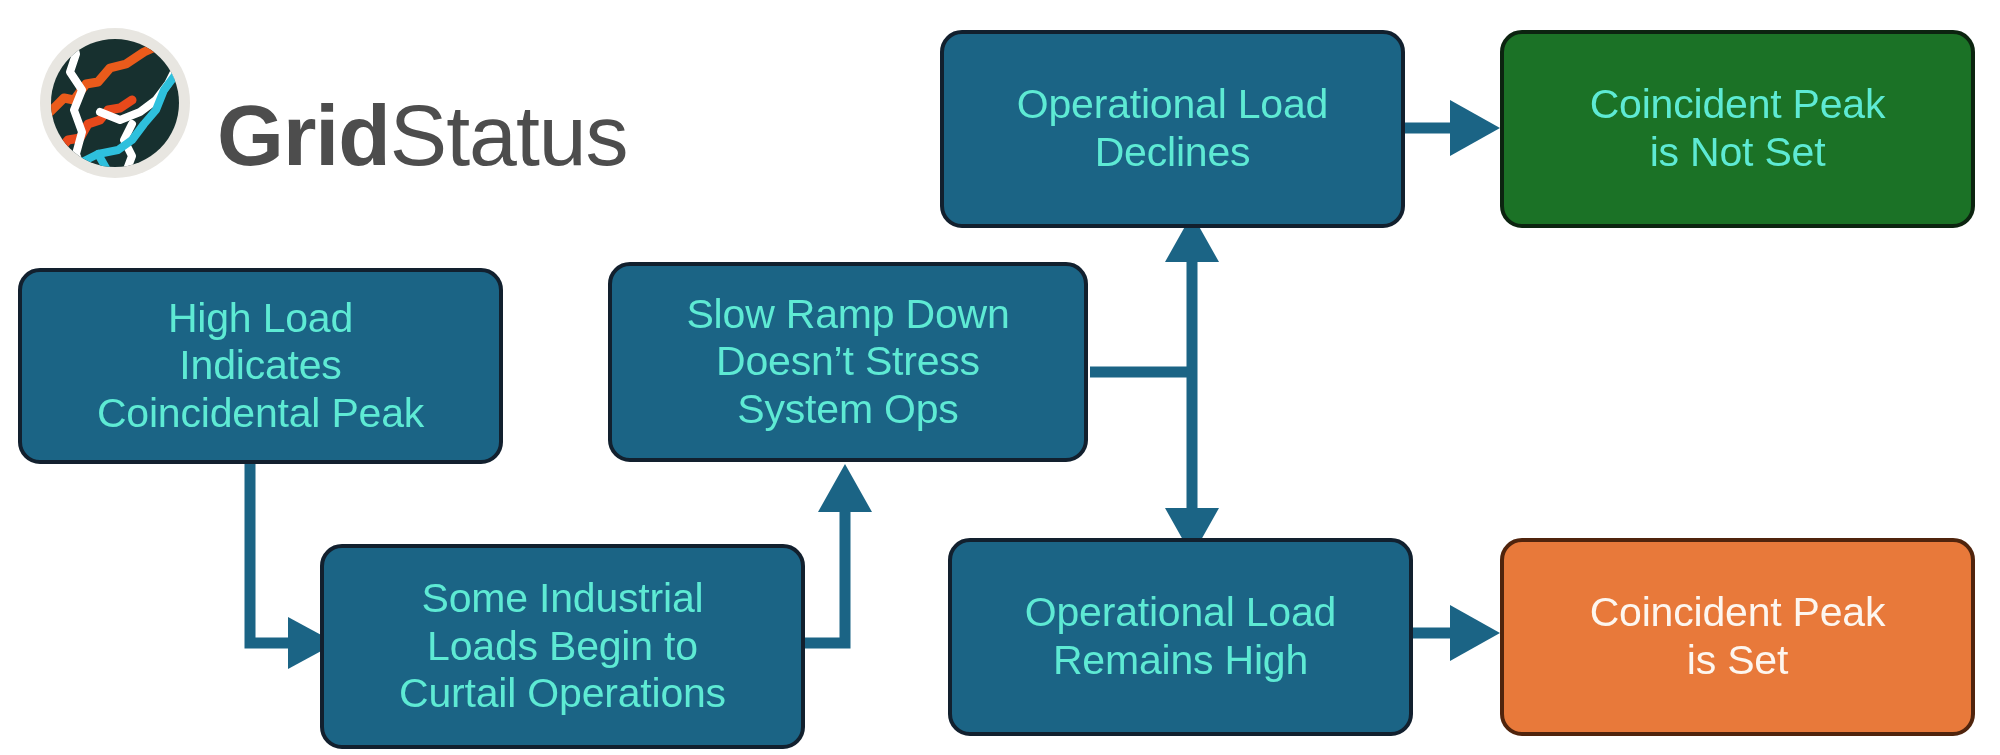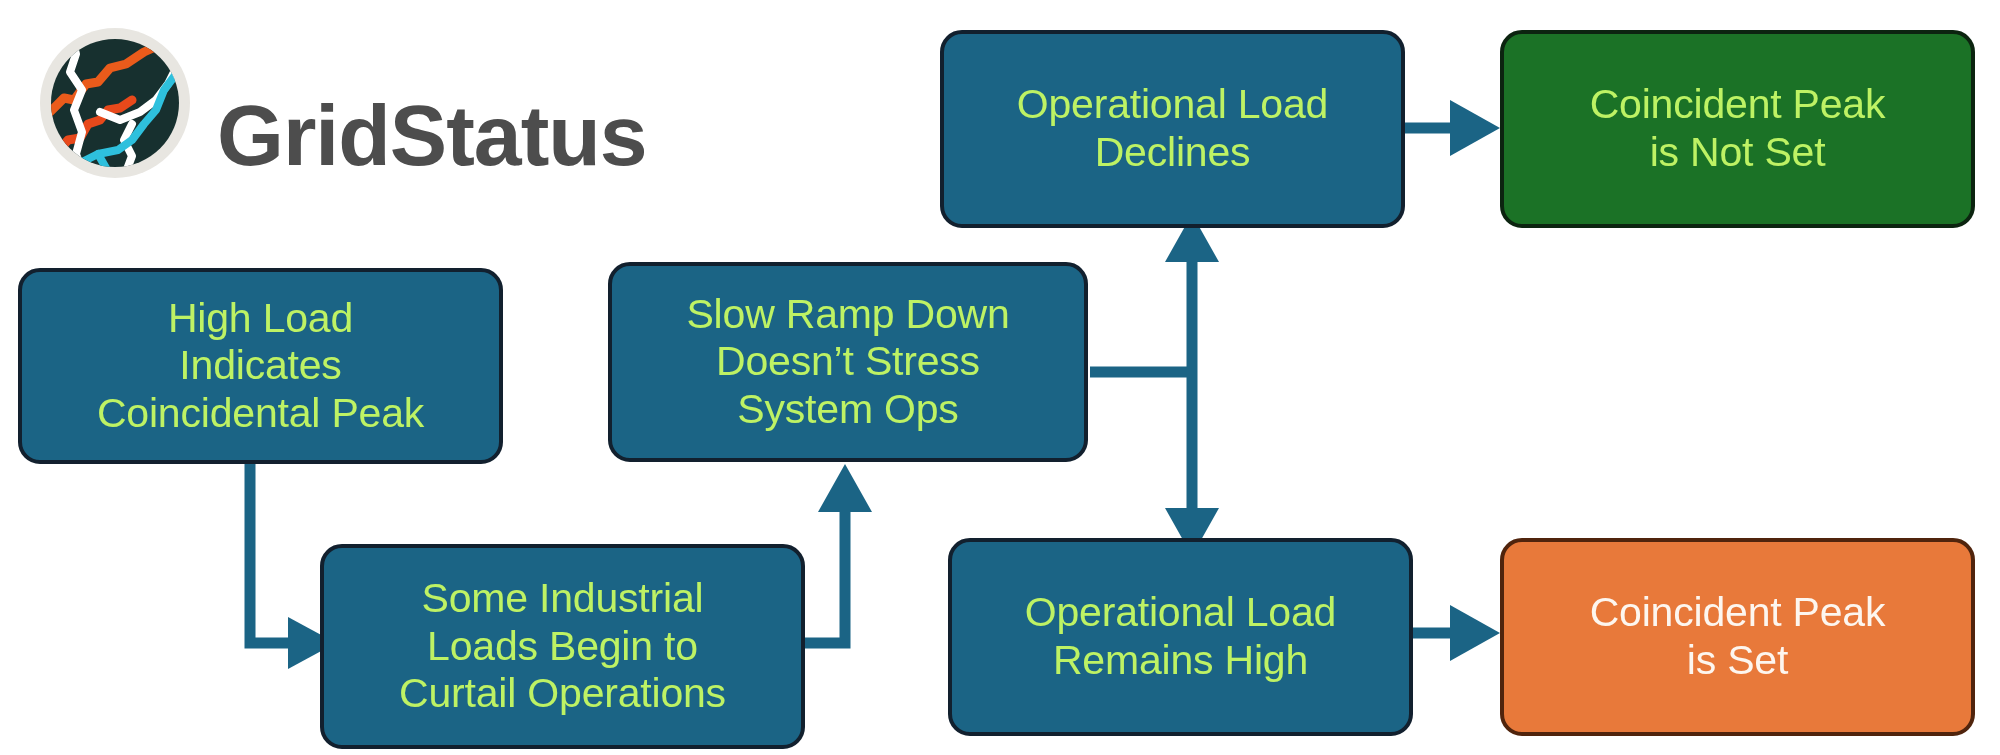--- a/index.html
+++ b/index.html
@@ -40,32 +40,32 @@
   .logo-text {
     font-size: 86px;
     line-height: 1;
     color: #4d4d4d;
     letter-spacing: -1px;
     white-space: nowrap;
     display: flex;
     align-items: baseline;
   }
   .logo-text .b { font-weight: 700; }
-  .logo-text .r { font-weight: 700; }
+  .logo-text .r { font-weight: 400; }
 
   
   .node {
     position: absolute;
     box-sizing: border-box;
     border-radius: 22px;
     display: flex;
     align-items: center;
     justify-content: center;
     text-align: center;
-    color: #bef264;
+    color: #5eead4;
     font-size: 41px;
     line-height: 1.16;
     padding: 6px 14px;
     white-space: pre-line;
     letter-spacing: -0.2px;
   }
   .node.blue {
     background: #1b6485;
     border: 4px solid #12202e;
   }

